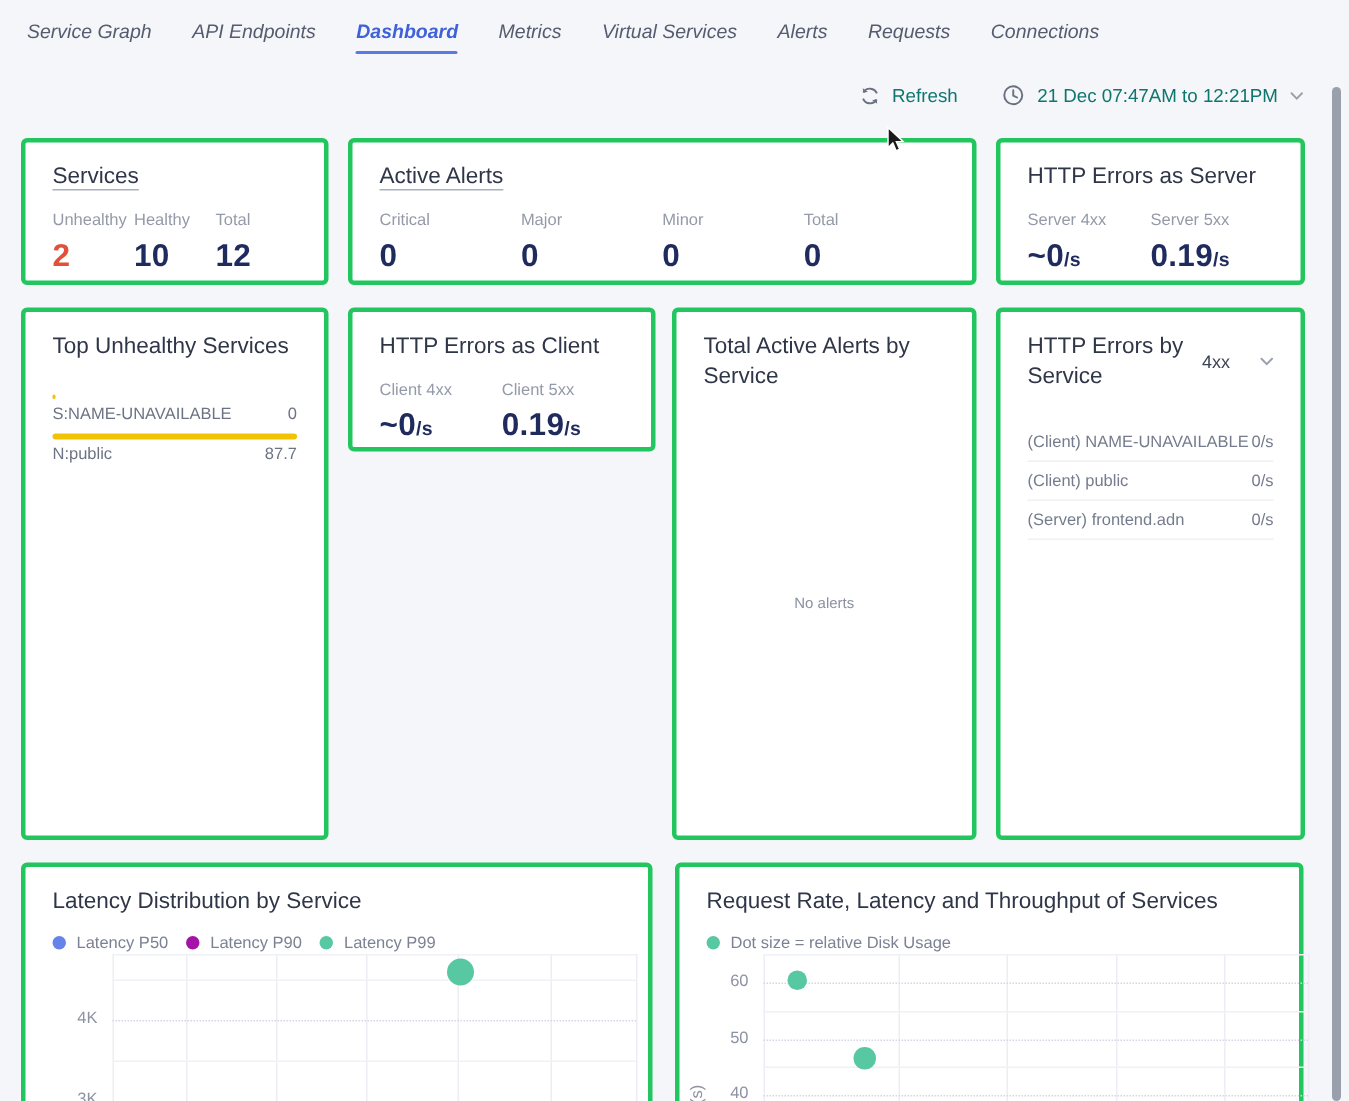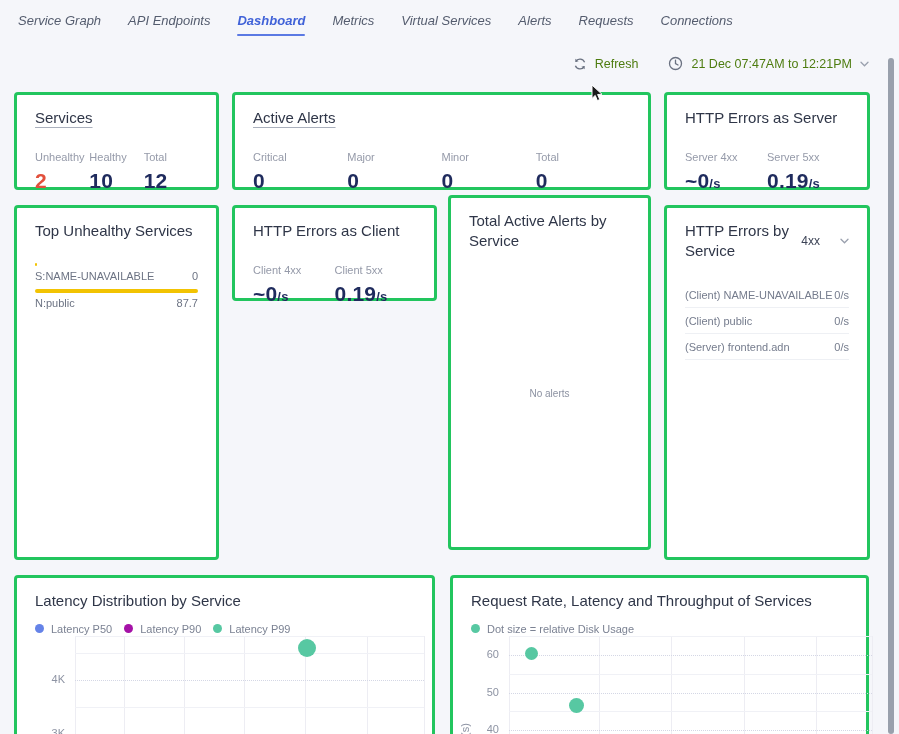--- a/index.html
+++ b/index.html
@@ -9,29 +9,29 @@
 
   
   .nav { position:absolute; top:0; left:0; right:0; height:40px; display:flex; align-items:center; gap:27px; padding-left:18px; }
   .tab { font-size:13px; color:#545c6e; cursor:pointer; position:relative; padding:6px 0; text-decoration:none;font-style:italic; }
   .tab.active { color:#4062d8; font-weight:700; }
   .tab.active::after { content:""; position:absolute; left:0; right:0; bottom:-2px; height:2px; background:#5b79e3; border-radius:1px; }
 
   
   .toolbar { position:absolute; top:56px; right:30px; display:flex; align-items:center; gap:30px; }
   .tool-group { display:flex; align-items:center; gap:8px; cursor:pointer; }
-  .tool-label { font-size:12.5px; color:#4d7c0f; }
+  .tool-label { font-size:12.5px; color:#0f766e; }
   .icon-svg { display:block; }
 
   
   .card { position:absolute; background:#fff; border:3px solid #22c55e; border-radius:4px; padding:13px 18px; }
   .card-title { font-size:15px; color:#2f3648; line-height:1.3; font-weight:400; }
   .card-title.linked { text-decoration:underline; text-underline-offset:4px; text-decoration-thickness:1px; text-decoration-color:#aab0bd; cursor:pointer; }
 
-  .stats { display:grid; margin-top:23px; }
+  .stats { display:grid; margin-top:13px; }
   .stats.cols-3 { grid-template-columns:repeat(3,1fr); }
   .stats.cols-4 { grid-template-columns:repeat(4,1fr); }
   .stats.cols-2 { grid-template-columns:repeat(2,1fr); }
   .stat-label { font-size:11px; color:#959aa9; margin-bottom:6px; }
   .stat-value { font-size:21px; font-weight:700; color:#1f2b5d; letter-spacing:.2px; }
   .stat-value .suffix { font-size:13px; }
   .stat-value.danger { color:#e2503c; }
 
   
   .tu-list { margin-top:22px; }
@@ -192,21 +192,21 @@
           <div class="stat-value"><span>~0</span><span class="suffix">/s</span></div>
         </div>
       <div>
           <div class="stat-label">Client 5xx</div>
           <div class="stat-value"><span>0.19</span><span class="suffix">/s</span></div>
         </div>
     </div>
   </div>
 
 
-  <div class="card" style="left:448px; top:195px; width:203px; height:355px;">
+  <div class="card" style="left:448px; top:205px; width:203px; height:355px;">
     <div class="card-title" style="max-width:170px;">Total Active Alerts by Service</div>
     <div class="empty" style="top:56%;">No alerts</div>
   </div>
 
   <div class="card" style="left:664px; top:205px; width:206px; height:355px;">
     <div class="hebs-head">
       <div class="card-title">HTTP Errors by Service</div>
       <div class="filter">
         <span>4xx</span>
         <span>

